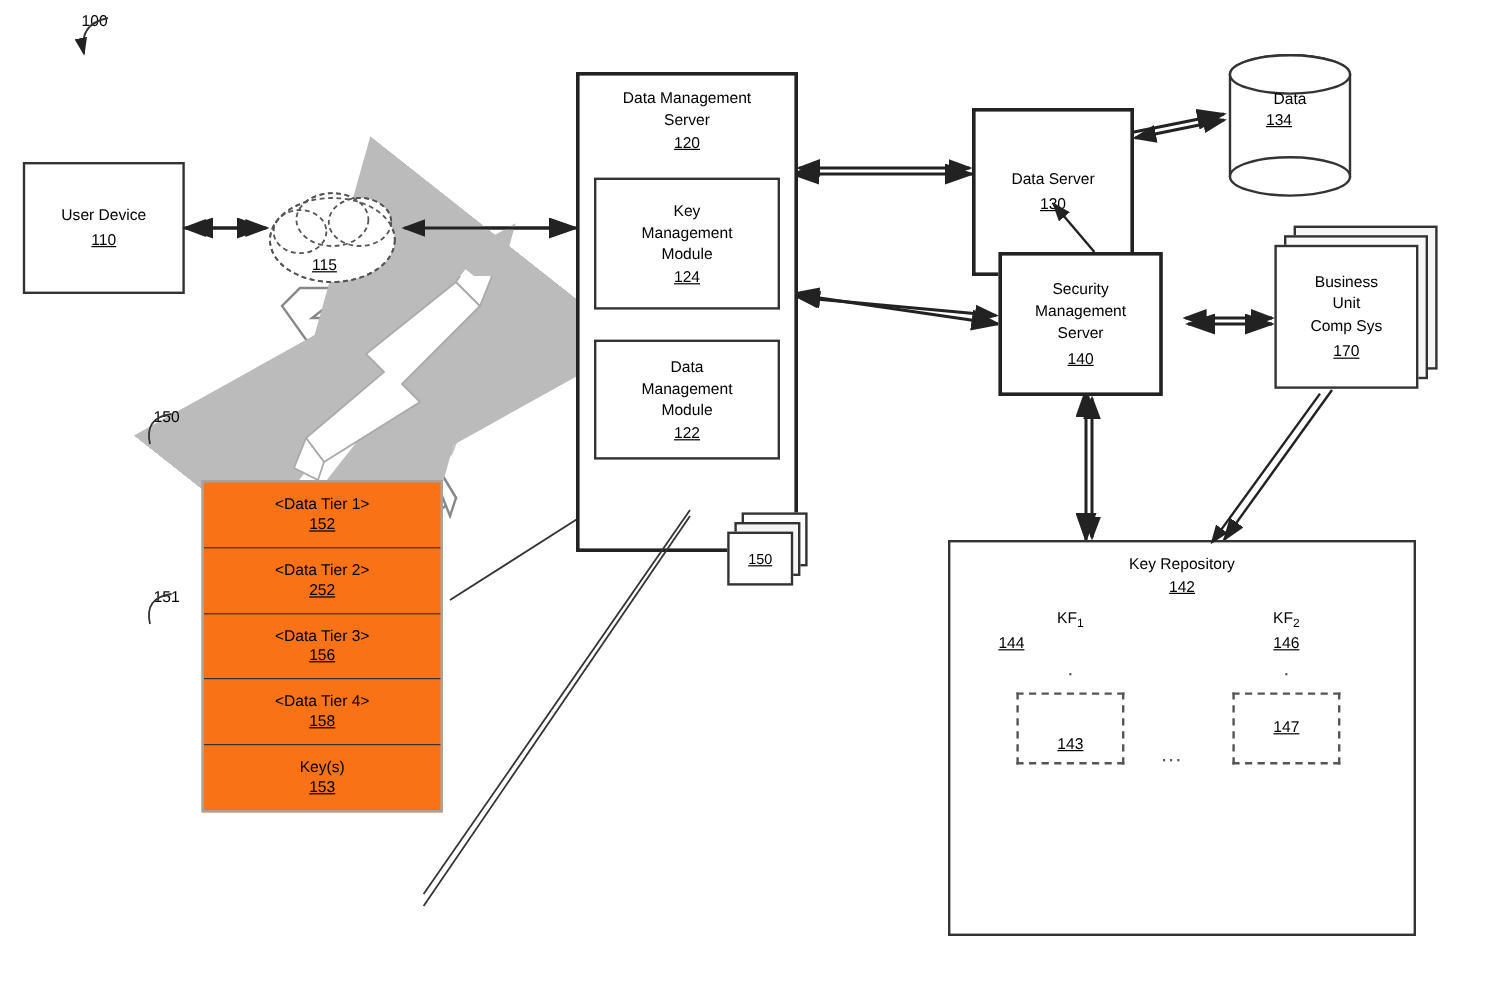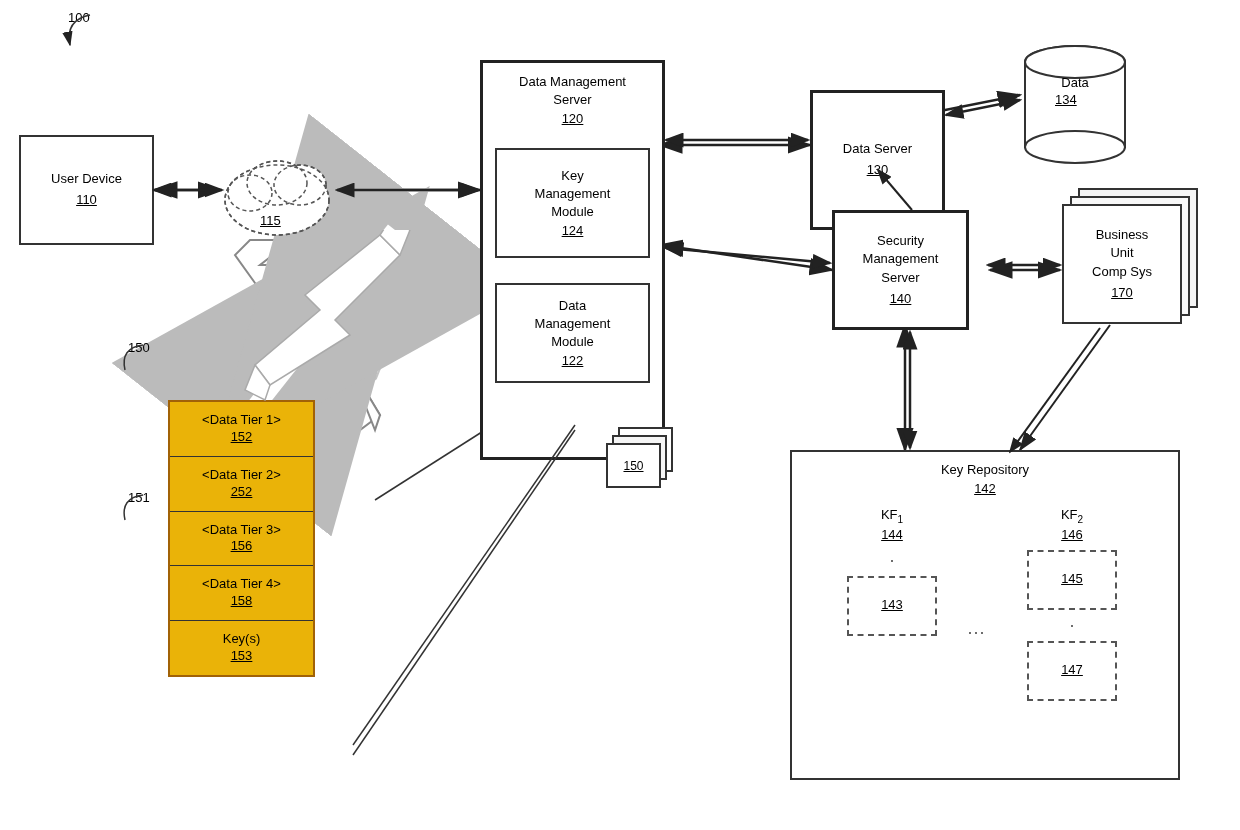--- a/index.html
+++ b/index.html
@@ -36,23 +36,23 @@
     
     svg.arrows {
       position: absolute;
       top: 0; left: 0;
       width: 1240px;
       height: 830px;
       pointer-events: none;
     }
     .data-table {
       position: absolute;
-      border: 2px solid #a16207;
-      background: #eab308;
-      width: 147px;
+      border: 2px solid #a3a3a3;
+      background: #f97316;
+      width: 201px;
     }
     .data-table-row {
       border-bottom: 1.5px solid #333;
       text-align: center;
       padding: 10px 6px;
       font-size: 13px;
       line-height: 1.3;
     }
     .data-table-row:last-child {
       border-bottom: none;
@@ -246,43 +246,40 @@
     <span>Key Repository</span>
   </div>
   <div style="text-align:center;font-size:13px;text-decoration:underline;margin-bottom:15px;">
     <span>142</span>
   </div>
 
   <div style="position:absolute;left:40px;top:55px;width:120px;">
     <div style="text-align:center;font-size:13px;margin-bottom:2px;">
       <span>KF<sub>1</sub></span>
     </div>
-    <div style="text-align:center;font-size:13px;text-decoration:underline;margin-bottom:8px;">
+    <div style="text-align:left;font-size:13px;text-decoration:underline;margin-bottom:8px;">
       <span>144</span>
     </div>
 
     <div style="text-align:center;font-size:18px;margin:5px 0;color:#555;">·</div>
-    <div class="box box-dashed" style="position:relative;width:90px;height:60px;margin:0 auto;">
+    <div class="box box-dashed" style="position:relative;width:90px;height:60px;margin:0 auto;justify-content:flex-end;">
       <span class="underline">143</span>
     </div>
   </div>
 
   <div style="position:absolute;left:175px;top:170px;font-size:18px;color:#555;">···</div>
 
   <div style="position:absolute;left:215px;top:55px;width:130px;">
     <div style="text-align:center;font-size:13px;margin-bottom:2px;">
       <span>KF<sub>2</sub></span>
     </div>
     <div style="text-align:center;font-size:13px;text-decoration:underline;margin-bottom:8px;">
       <span>146</span>
     </div>
 
-    <div class="box box-dashed" style="position:relative;width:90px;height:60px;margin:0 auto;">
-      <span class="underline">145</span>
-    </div>
     <div style="text-align:center;font-size:18px;margin:5px 0;color:#555;">·</div>
     <div class="box box-dashed" style="position:relative;width:90px;height:60px;margin:0 auto;">
       <span class="underline">147</span>
     </div>
   </div>
 </div>
 
 <div class="data-table" style="left:168px;top:400px;">
   <div class="data-table-row">
     <div>&lt;Data Tier 1&gt;</div>

